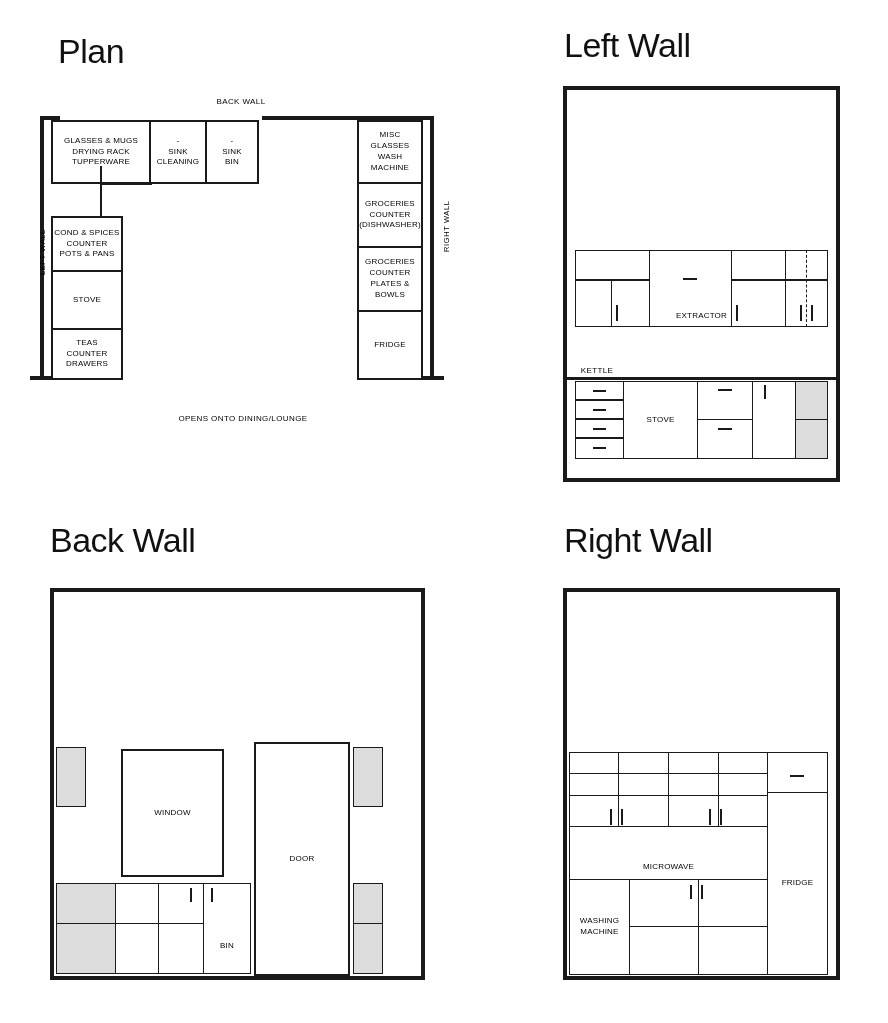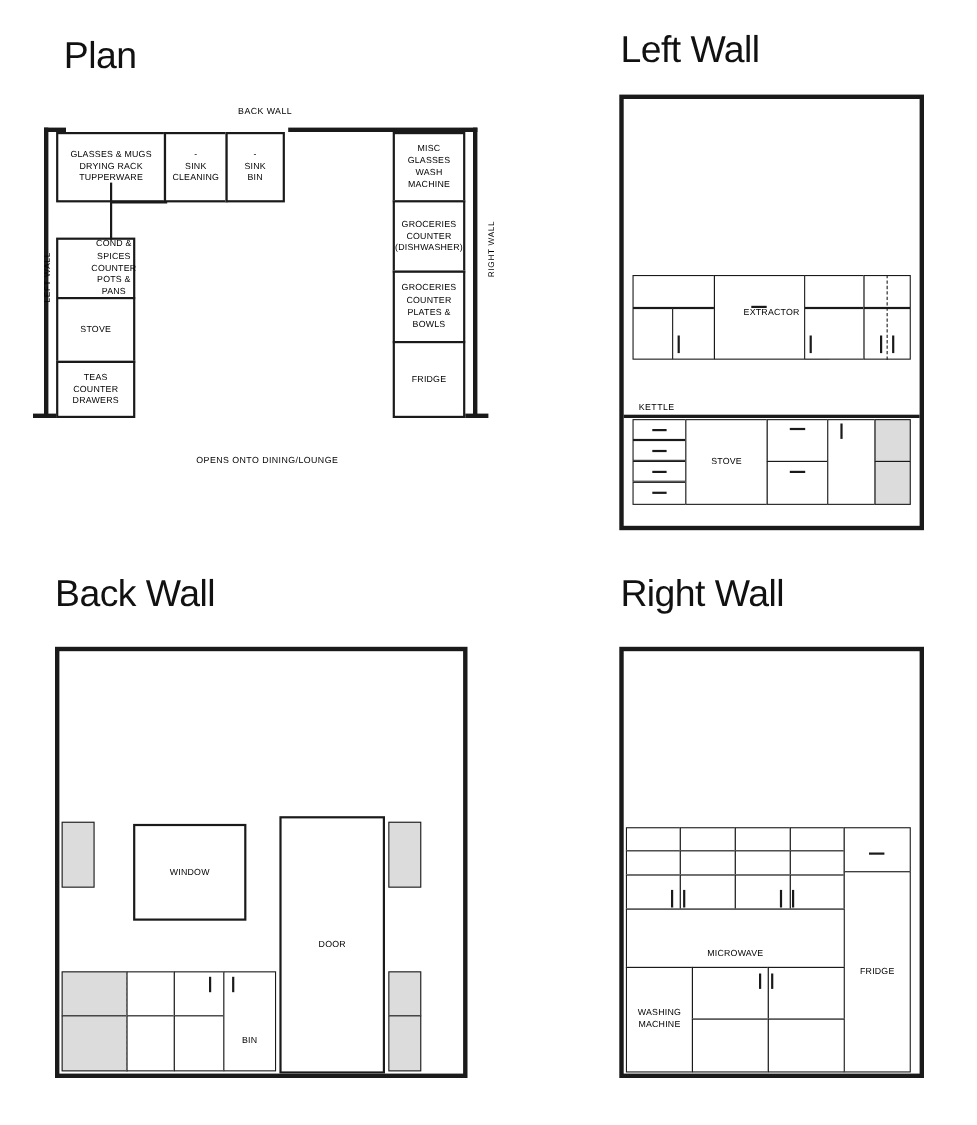--- a/index.html
+++ b/index.html
@@ -125,21 +125,21 @@
 GLASSES
 WASH MACHINE</div>
   <div class="box" style="left:357px; top:182px; width:66px; height:66px; white-space:pre-line;">GROCERIES
 COUNTER
 (DISHWASHER)</div>
   <div class="box" style="left:357px; top:246px; width:66px; height:66px; white-space:pre-line;">GROCERIES
 COUNTER
 PLATES &amp; BOWLS</div>
   <div class="box" style="left:357px; top:310px; width:66px; height:70px; white-space:pre-line;">FRIDGE</div>
 
-  <div class="box" style="left:51px; top:216px; width:72px; height:56px; white-space:pre-line;padding-left:33px;">COND &amp; SPICES
+  <div class="box" style="left:51px; top:216px; width:72px; height:56px; white-space:pre-line;">COND &amp; SPICES
 COUNTER
 POTS &amp; PANS</div>
   <div class="box" style="left:51px; top:270px; width:72px; height:60px; white-space:pre-line;">STOVE</div>
   <div class="box" style="left:51px; top:328px; width:72px; height:52px; white-space:pre-line;">TEAS
 COUNTER
 DRAWERS</div>
 
   <div class="hline" style="left:100px; top:183px; width:52px;"></div>
   <div class="vline" style="left:100px; top:166px; height:52px;"></div>
 
@@ -149,21 +149,21 @@
 <div class="panel" style="left:444px; top:0; width:444px; height:500px;">
   <div class="panel-title" style="left:120px; top:28px; position:absolute;">Left Wall</div>
 
   <div class="frame" style="left:119px; top:86px; width:277px; height:396px;"></div>
 
   <div class="box thin" style="left:131px; top:250px; width:75px; height:30px;"></div>
   <div class="box thin" style="left:131px; top:280px; width:37px; height:47px;"></div>
   <div class="box thin" style="left:167px; top:280px; width:39px; height:47px;"></div>
   <div class="handle" style="left:172px; top:305px; height:16px;"></div>
 
-  <div class="box thin" style="left:205px; top:250px; width:105px; height:77px; align-items:flex-end; padding-bottom:36px; font-size:8px;">EXTRACTOR</div>
+  <div class="box thin" style="left:205px; top:250px; width:105px; height:77px; align-items:flex-end; padding-bottom:4px; font-size:8px;">EXTRACTOR</div>
   <div class="knob" style="left:239px; top:278px; width:14px;"></div>
 
   <div class="box thin" style="left:287px; top:250px; width:55px; height:30px;"></div>
   <div class="box thin" style="left:287px; top:280px; width:55px; height:47px;"></div>
   <div class="handle" style="left:292px; top:305px; height:16px;"></div>
 
   <div class="box thin" style="left:341px; top:250px; width:43px; height:30px;"></div>
   <div class="box thin" style="left:341px; top:280px; width:43px; height:47px;"></div>
   <div class="dash-v" style="left:362px; top:250px; height:77px;"></div>
   <div class="handle" style="left:356px; top:305px; height:16px;"></div>
@@ -195,21 +195,21 @@
   <div class="box thin shade" style="left:351px; top:419px; width:33px; height:40px;"></div>
 </div>
 
 <div class="panel" style="left:0; top:500px; width:444px; height:523px;">
   <div class="panel-title" style="left:50px; top:23px; position:absolute;">Back Wall</div>
 
   <div class="frame" style="left:50px; top:88px; width:375px; height:392px;"></div>
 
   <div class="box thin shade" style="left:56px; top:247px; width:30px; height:60px;"></div>
 
-  <div class="box" style="left:121px; top:249px; width:103px; height:88px;">WINDOW</div>
+  <div class="box" style="left:121px; top:249px; width:103px; height:128px;">WINDOW</div>
 
   <div class="box thin shade" style="left:353px; top:247px; width:30px; height:60px;"></div>
 
   <div class="box" style="left:254px; top:242px; width:96px; height:234px;">DOOR</div>
 
   <div class="box thin shade" style="left:56px; top:383px; width:60px; height:41px;"></div>
   <div class="box thin shade" style="left:56px; top:423px; width:60px; height:51px;"></div>
   <div class="dash-v" style="left:115px; top:383px; height:91px;"></div>
 
   <div class="box thin" style="left:115px; top:383px; width:44px; height:41px;"></div>

